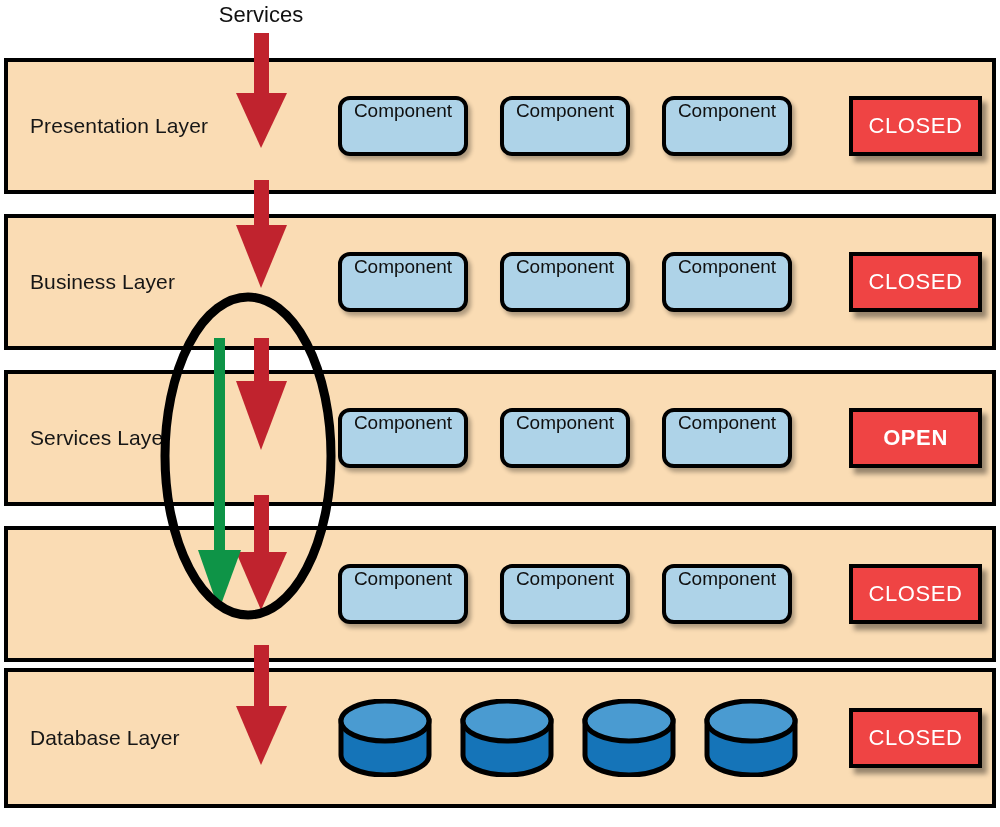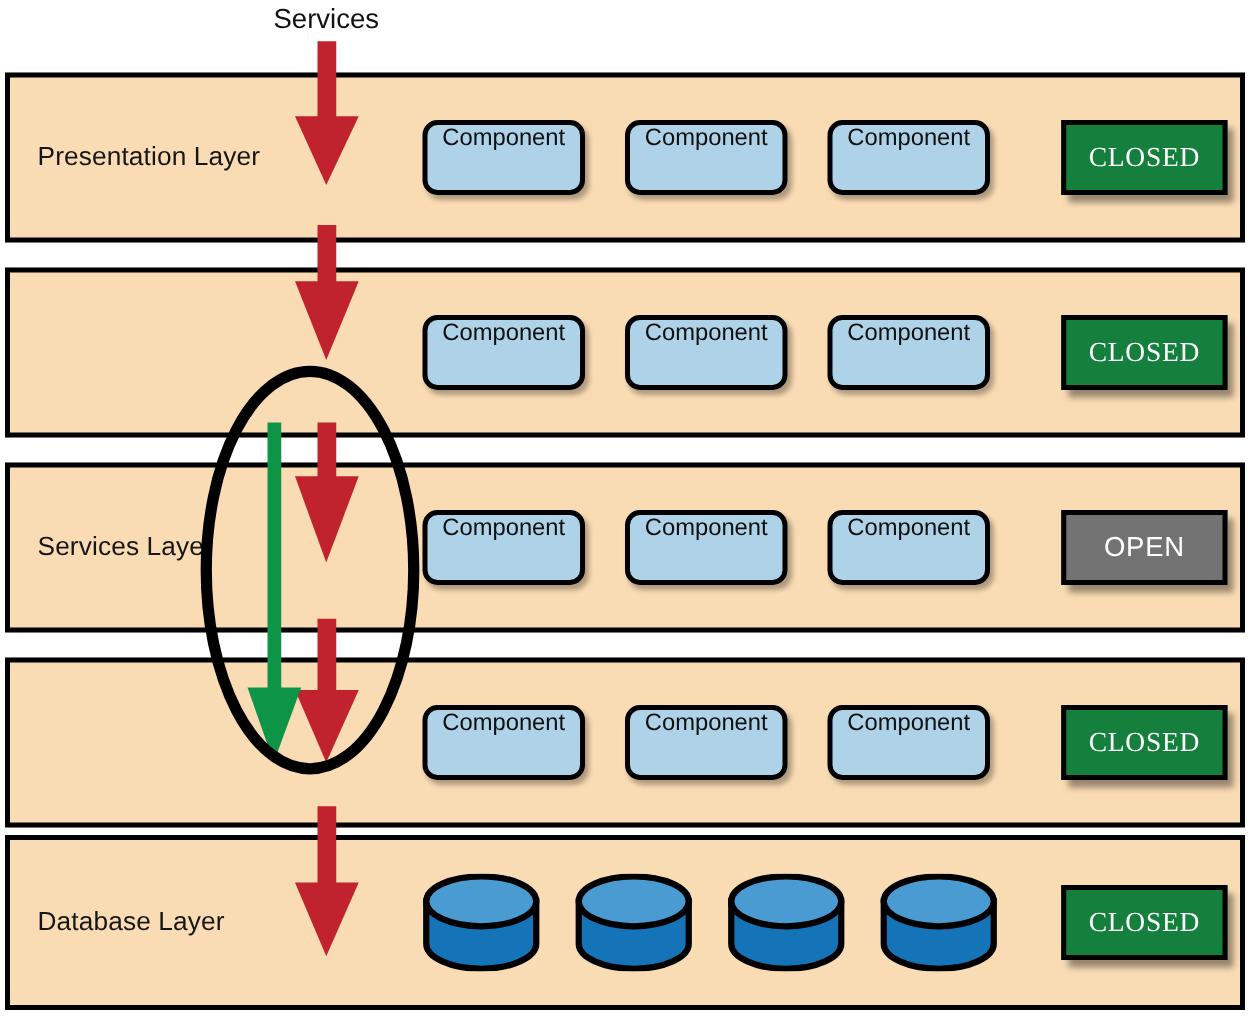--- a/index.html
+++ b/index.html
@@ -68,22 +68,22 @@
     border: 4px solid #000000;
     box-sizing: border-box;
     display: flex;
     align-items: center;
     justify-content: center;
     font-size: 22px;
     color: #ffffff;
     letter-spacing: 0.6px;
     box-shadow: 5px 6px 5px rgba(0,0,0,0.40);
   }
-  .status-closed { background: #15803d; font-family: Liberation Serif, serif; }
-  .status-open   { background: #737373; }
+  .status-closed { background: #ef4444; }
+  .status-open   { background: #ef4444; font-weight: bold; }
 
   
   .db-cyl {
     position: absolute;
     top: 50%;
     transform: translateY(-50%);
     width: 98px;
     height: 78px;
   }
   .db-cyl svg { display: block; }
@@ -124,20 +124,21 @@
     </div>
     <div class="component-box" style="left:654px;">
       <span>Component</span>
     </div>
     <div class="status-badge status-closed">
       <span>CLOSED</span>
     </div>
   </div>
 
   <div class="layer-band" style="top:214px; height:136px;">
+    <div class="layer-label">Business Layer</div>
     <div class="component-box" style="left:330px;">
       <span>Component</span>
     </div>
     <div class="component-box" style="left:492px;">
       <span>Component</span>
     </div>
     <div class="component-box" style="left:654px;">
       <span>Component</span>
     </div>
     <div class="status-badge status-closed">

